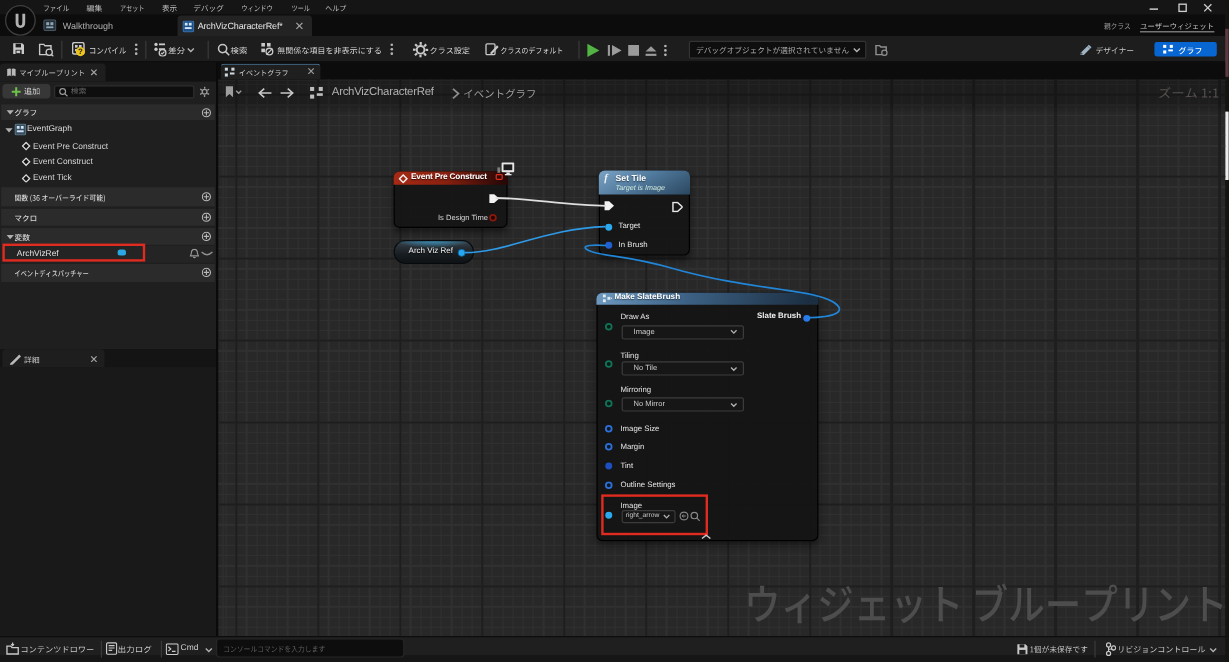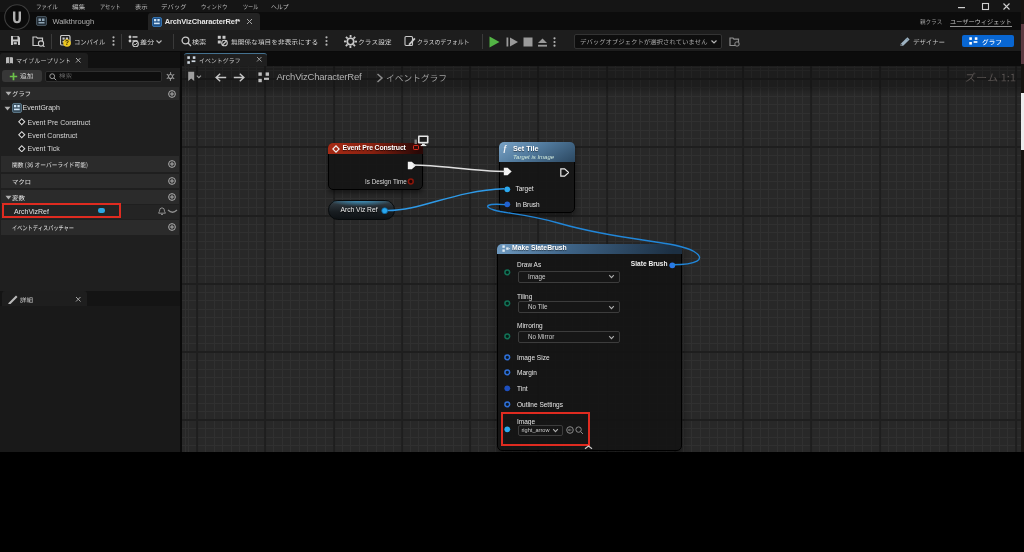--- a/index.html
+++ b/index.html
@@ -1,15 +1,15 @@
 <!DOCTYPE html>
 <html><head><meta charset="utf-8"><style>
 *{margin:0;padding:0;box-sizing:border-box}
 body{font-family:"Liberation Sans",sans-serif;background:#000}
-#root{position:relative;width:1024px;height:452px;overflow:hidden;background:#141414}
+#root{position:relative;width:1024px;height:552px;overflow:hidden;background:#141414}
 </style></head><body>
 <div id="root">
 <div style="position:absolute;left:0px;top:0px;width:1024px;height:30px;background:#151515"></div>
     <div style="position:absolute;left:0px;top:12px;width:1021px;height:18px;background:#0c0c0c"></div>
     <div style="position:absolute;left:0px;top:30px;width:1021px;height:22px;background:#1d1d1d;border-bottom:1px solid #0a0a0a"></div>
     <div style="position:absolute;left:0px;top:52px;width:1021px;height:478px;background:#161616"></div>
     <div style="position:absolute;left:0px;top:530px;width:1024px;height:22px;background:#1f1f1f;border-top:1px solid #0d0d0d"></div>
     <div style="position:absolute;left:0px;top:546px;width:1024px;height:6px;background:#161616"></div>
     <div style="position:absolute;left:1021px;top:0px;width:3px;height:552px;background:#171310"></div>
     <div style="position:absolute;left:1021px;top:24px;width:3px;height:40px;background:#5c3a41"></div>
@@ -70,21 +70,21 @@
       <rect x="2.5" y="6" width="6" height="1.5" fill="#8fa4b4"></rect>
     </svg>
     <span style="position:absolute;left:52.4px;top:17.5px;font-size:7.5px;line-height:7.5px;color:#b0b0b0;font-weight:400;white-space:pre;">Walkthrough</span>
     <div style="position:absolute;left:147.7px;top:12.5px;width:112.8px;height:17.5px;background:#232323;border-radius:3px 3px 0 0"></div>
     <svg style="position:absolute;left:151.5px;top:16.5px;" width="10" height="10" viewBox="0 0 10 10">
       <rect x="0.5" y="0.5" width="9" height="9" rx="1.5" fill="#1d4f86" stroke="#3672ad"></rect>
       <rect x="2" y="2" width="2.3" height="2.3" fill="#cfe4f5"></rect>
       <rect x="5.4" y="2" width="2.3" height="2.3" fill="#cfe4f5"></rect>
       <rect x="2" y="5.6" width="5.7" height="1.6" fill="#cfe4f5"></rect>
     </svg>
-    <span style="position:absolute;left:164.7px;top:17.7px;font-size:7.5px;line-height:7.5px;color:#e6e6e6;font-weight:700;white-space:pre;letter-spacing:-0.12px">ArchVizCharacterRef*</span>
+    <span style="position:absolute;left:164.7px;top:17.7px;font-size:7.5px;line-height:7.5px;color:#e6e6e6;font-weight:400;white-space:pre;letter-spacing:-0.12px">ArchVizCharacterRef*</span>
     <svg style="position:absolute;left:246px;top:17.5px;" width="7" height="7" viewBox="0 0 7 7">
       <path d="M1 1 L6 6 M6 1 L1 6" stroke="#a8a8a8" stroke-width="1"></path>
     </svg>
     <svg style="position:absolute;left:919.9px;top:16.3px;overflow:visible" width="23" height="11.0" viewBox="0 -8.2 23 11.0">
       <g transform="scale(0.8810,1)">
         <path d="M0.4 -4.6H3V-4.2H0.4ZM0.3 -3.2H3.1V-2.8H0.3ZM1.5 -5.3H1.9V-4.4H1.5ZM1.5 -2.8H2V0.5H1.5ZM1.5 -1.9 1.8 -1.8Q1.7 -1.4 1.5 -1.1Q1.3 -0.7 1 -0.4Q0.7 -0.1 0.5 0.1Q0.4 -0 0.3 -0.1Q0.3 -0.2 0.2 -0.3Q0.4 -0.5 0.7 -0.7Q0.9 -1 1.2 -1.3Q1.4 -1.6 1.5 -1.9ZM1.9 -1.6Q2 -1.5 2.1 -1.4Q2.3 -1.3 2.5 -1.1Q2.7 -1 2.8 -0.8Q3 -0.7 3 -0.7L2.7 -0.3Q2.7 -0.4 2.5 -0.5Q2.4 -0.7 2.2 -0.9Q2 -1 1.9 -1.2Q1.7 -1.3 1.6 -1.4ZM0.8 -4.1 1.1 -4.2Q1.2 -4 1.3 -3.7Q1.4 -3.5 1.4 -3.3L1 -3.2Q1 -3.4 0.9 -3.6Q0.9 -3.9 0.8 -4.1ZM2.3 -4.2 2.7 -4.1Q2.6 -3.9 2.5 -3.6Q2.5 -3.3 2.4 -3.2L2 -3.3Q2.1 -3.4 2.1 -3.6Q2.2 -3.7 2.2 -3.9Q2.3 -4.1 2.3 -4.2ZM3.7 -3.6V-2.9H5.3V-3.6ZM3.7 -2.5V-1.9H5.3V-2.5ZM3.7 -4.6V-3.9H5.3V-4.6ZM3.3 -5H5.8V-1.4H3.3ZM4.7 -1.6H5.1V-0.2Q5.1 -0.1 5.1 -0Q5.1 0 5.2 0Q5.2 0 5.3 0Q5.4 0 5.5 0Q5.5 0 5.6 0Q5.6 0 5.7 -0Q5.7 -0.1 5.7 -0.3Q5.7 -0.5 5.7 -0.8Q5.8 -0.8 5.8 -0.8Q5.9 -0.7 6 -0.7Q6.1 -0.7 6.1 -0.7Q6.1 -0.2 6 0Q6 0.2 5.9 0.3Q5.8 0.4 5.6 0.4Q5.6 0.4 5.5 0.4Q5.4 0.4 5.3 0.4Q5.2 0.4 5.2 0.4Q5 0.4 4.8 0.4Q4.7 0.3 4.7 0.2Q4.7 0.1 4.7 -0.1ZM3.7 -1.6H4.2Q4.1 -1 4 -0.6Q3.9 -0.3 3.6 0Q3.3 0.3 2.9 0.5Q2.8 0.4 2.7 0.3Q2.7 0.2 2.6 0.2Q3 0 3.3 -0.2Q3.5 -0.5 3.6 -0.8Q3.7 -1.1 3.7 -1.6ZM0.3 -2.1H3V-1.7H0.3Z M11.8 -3.9Q11.8 -3.9 11.7 -3.8Q11.7 -3.7 11.6 -3.6Q11.6 -3.3 11.4 -2.9Q11.3 -2.5 11 -2.2Q10.8 -1.8 10.5 -1.4Q10.1 -0.9 9.5 -0.5Q8.9 -0.1 8 0.3L7.6 -0.1Q8.1 -0.3 8.6 -0.5Q9.1 -0.8 9.4 -1.1Q9.8 -1.4 10.1 -1.7Q10.3 -2 10.5 -2.4Q10.7 -2.7 10.9 -3Q11 -3.4 11.1 -3.7H8.8L9 -4.1Q9 -4.1 9.2 -4.1Q9.4 -4.1 9.7 -4.1Q10 -4.1 10.2 -4.1Q10.5 -4.1 10.7 -4.1Q10.9 -4.1 11 -4.1Q11.1 -4.1 11.2 -4.1Q11.3 -4.2 11.4 -4.2ZM9.7 -4.9Q9.6 -4.8 9.5 -4.6Q9.5 -4.5 9.4 -4.4Q9.2 -4.1 8.9 -3.7Q8.6 -3.3 8.3 -2.9Q7.9 -2.5 7.4 -2.1L6.9 -2.5Q7.3 -2.7 7.7 -3Q8 -3.3 8.2 -3.6Q8.5 -3.8 8.6 -4.1Q8.8 -4.4 8.9 -4.6Q9 -4.7 9 -4.8Q9.1 -5 9.1 -5.1Z M14.1 -4.7Q14.2 -4.7 14.3 -4.7Q14.5 -4.7 14.6 -4.7Q14.7 -4.7 15 -4.7Q15.2 -4.7 15.5 -4.7Q15.8 -4.7 16.2 -4.7Q16.5 -4.7 16.7 -4.7Q17 -4.7 17.1 -4.7Q17.2 -4.7 17.4 -4.7Q17.6 -4.7 17.7 -4.7V-4.2Q17.6 -4.2 17.4 -4.2Q17.3 -4.2 17.1 -4.2Q17 -4.2 16.7 -4.2Q16.5 -4.2 16.2 -4.2Q15.9 -4.2 15.5 -4.2Q15.2 -4.2 15 -4.2Q14.7 -4.2 14.6 -4.2Q14.5 -4.2 14.3 -4.2Q14.2 -4.2 14.1 -4.2ZM18.1 -3Q18.1 -3 18.1 -2.9Q18.1 -2.9 18 -2.8Q17.9 -2.4 17.7 -1.9Q17.5 -1.4 17.1 -1.1Q16.6 -0.5 16.1 -0.2Q15.5 0.1 14.9 0.3L14.5 -0.2Q15.2 -0.3 15.7 -0.6Q16.3 -0.9 16.7 -1.3Q17 -1.6 17.2 -2Q17.4 -2.4 17.4 -2.7Q17.4 -2.7 17.2 -2.7Q17 -2.7 16.7 -2.7Q16.4 -2.7 16.1 -2.7Q15.8 -2.7 15.5 -2.7Q15.2 -2.7 14.9 -2.7Q14.6 -2.7 14.4 -2.7Q14.2 -2.7 14.1 -2.7Q14 -2.7 13.8 -2.7Q13.7 -2.7 13.5 -2.7V-3.2Q13.7 -3.2 13.8 -3.2Q14 -3.2 14.1 -3.2Q14.2 -3.2 14.4 -3.2Q14.6 -3.2 14.8 -3.2Q15.1 -3.2 15.4 -3.2Q15.8 -3.2 16.1 -3.2Q16.4 -3.2 16.7 -3.2Q17 -3.2 17.2 -3.2Q17.4 -3.2 17.4 -3.2Q17.5 -3.2 17.6 -3.2Q17.7 -3.2 17.8 -3.3Z M23.9 -4.2Q23.9 -4.2 23.9 -4.1Q23.8 -4 23.8 -3.9Q23.7 -3.6 23.5 -3.3Q23.3 -2.9 23 -2.5Q22.8 -2.1 22.5 -1.9Q22.2 -1.5 21.8 -1.1Q21.4 -0.7 20.9 -0.4Q20.4 -0.1 19.9 0.1L19.5 -0.3Q20 -0.5 20.5 -0.8Q21 -1.1 21.4 -1.4Q21.8 -1.8 22.1 -2.2Q22.3 -2.4 22.6 -2.7Q22.8 -3 22.9 -3.3Q23.1 -3.6 23.2 -3.9Q23.1 -3.9 22.9 -3.9Q22.7 -3.9 22.5 -3.9Q22.2 -3.9 21.9 -3.9Q21.7 -3.9 21.4 -3.9Q21.1 -3.9 21 -3.9Q20.8 -3.9 20.7 -3.9Q20.6 -3.9 20.5 -3.9Q20.3 -3.9 20.2 -3.9Q20.1 -3.9 20.1 -3.9V-4.4Q20.1 -4.4 20.2 -4.4Q20.4 -4.4 20.5 -4.4Q20.6 -4.4 20.7 -4.4Q20.8 -4.4 21 -4.4Q21.1 -4.4 21.4 -4.4Q21.7 -4.4 21.9 -4.4Q22.2 -4.4 22.5 -4.4Q22.7 -4.4 22.9 -4.4Q23.1 -4.4 23.1 -4.4Q23.3 -4.4 23.4 -4.4Q23.5 -4.4 23.6 -4.5ZM22.6 -2.2Q22.9 -2 23.1 -1.7Q23.4 -1.5 23.7 -1.2Q23.9 -0.9 24.2 -0.7Q24.4 -0.4 24.6 -0.2L24.1 0.2Q23.9 -0.1 23.6 -0.5Q23.3 -0.8 22.9 -1.2Q22.6 -1.5 22.3 -1.8Z" fill="#9f9f9f"></path>
       </g>
     </svg>
     <svg style="position:absolute;left:950px;top:16.3px;overflow:visible" width="63" height="11.0" viewBox="0 -8.2 63 11.0">
       <g transform="scale(0.9794,1)">

